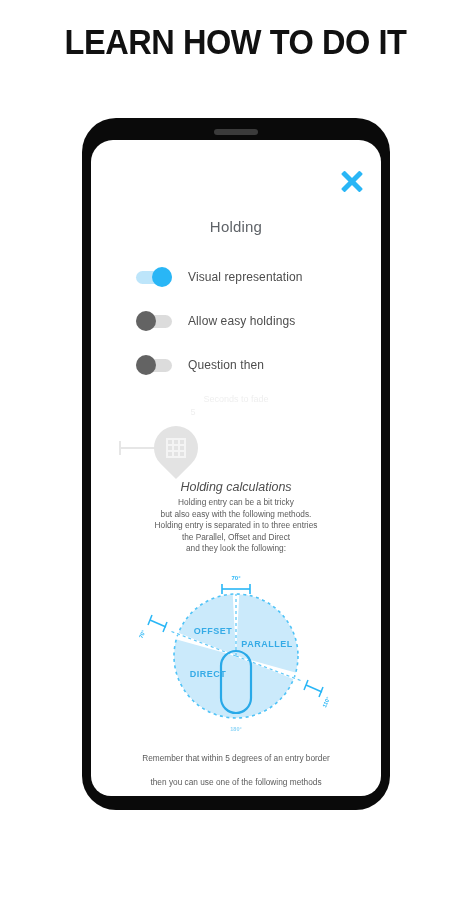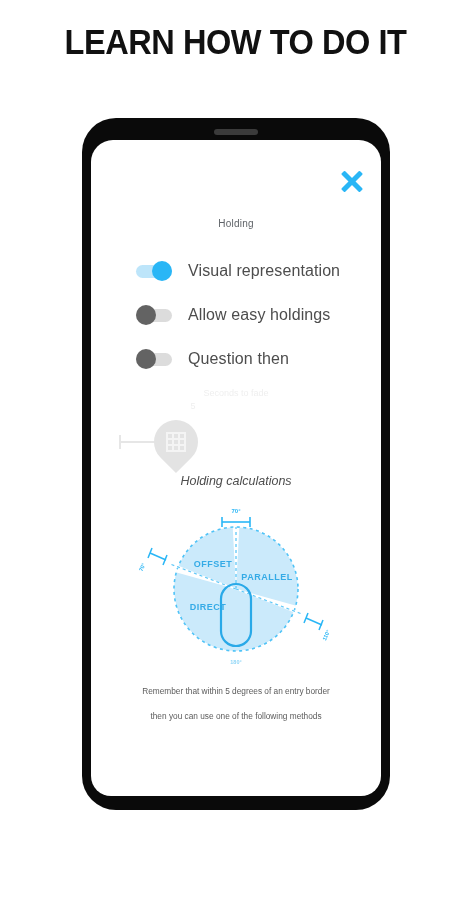--- a/index.html
+++ b/index.html
@@ -106,21 +106,21 @@
     position: absolute;
     left: 0;
     top: 0;
     width: 100%;
     height: 100%;
     padding-top: 78px;
     box-sizing: border-box;
   }
   .panel-title {
     text-align: center;
-    font-size: 10px;
+    font-size: 15px;
     color: #5f6368;
     letter-spacing: 0.2px;
     margin-bottom: 20px;
   }
 
   .toggle-row {
     display: flex;
     align-items: center;
     padding-left: 45px;
     height: 44px;
@@ -147,21 +147,21 @@
     top: -3px;
     left: 0;
     width: 20px;
     height: 20px;
     border-radius: 50%;
     background: #636363;
   }
   .switch.on .track { background: #bde5fa; }
   .switch.on .thumb { left: 16px; background: #29b6f6; }
   .toggle-label {
-    font-size: 16px;
+    font-size: 12px;
     color: #4d4d4d;
     letter-spacing: 0.1px;
   }
 
   
   .slider-block {
     margin-top: 6px;
     opacity: 1;
   }
   .slider-caption {
@@ -315,20 +315,27 @@
               <i style="top:0;left:6px;height:20px;width:2px"></i>
               <i style="top:0;left:12px;height:20px;width:2px"></i>
               <i style="top:0;left:18px;height:20px;width:2px"></i>
             </div>
           </div>
         </div>
       </div>
 
       <div class="calc-heading">Holding calculations</div>
 
+      <div class="calc-para">
+        <div>Holding entry can be a bit tricky</div>
+        <div>but also easy with the following methods.</div>
+        <div>Holding entry is separated in to three entries</div>
+        <div>the Parallel, Offset and Direct</div>
+        <div>and they look the following:</div>
+      </div>
 
       <div class="diagram-wrap">
         <svg width="200" height="175" viewBox="0 0 200 175" xmlns="http://www.w3.org/2000/svg">
           <defs>
             <clipPath id="circClip">
               <circle cx="100" cy="95" r="62"></circle>
             </clipPath>
           </defs>
 
           <g clip-path="url(#circClip)">

